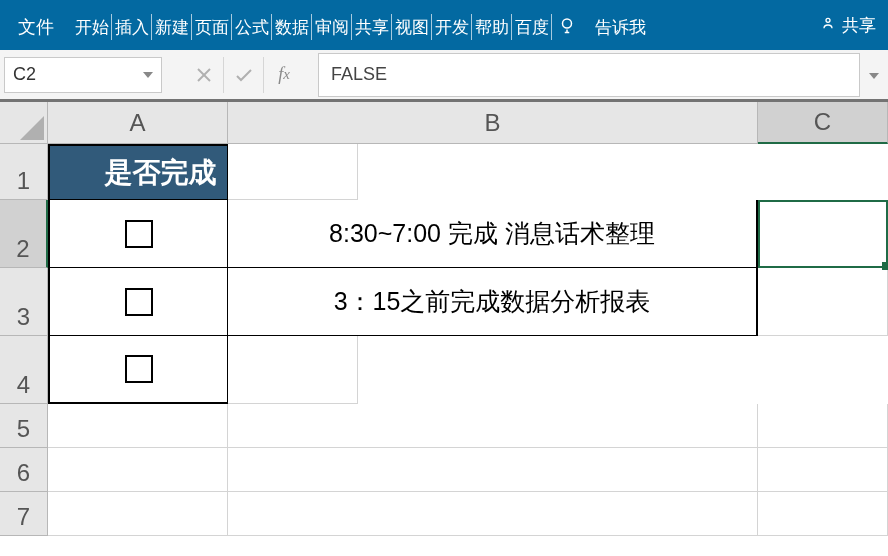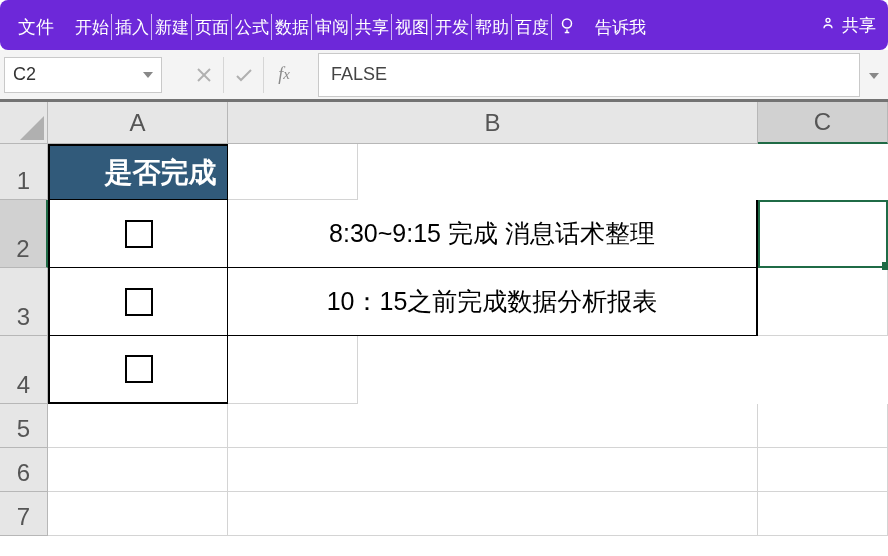--- a/index.html
+++ b/index.html
@@ -1,28 +1,27 @@
 <!DOCTYPE html>
 <html><head>
 <meta charset="utf-8">
 <style>
   * { box-sizing: border-box; margin: 0; padding: 0; }
   html, body { width: 888px; height: 556px; font-family: "Microsoft YaHei", Arial, sans-serif; overflow: hidden; background: #fff; }
 
   
   .ribbon {
-    background: #6d28d9;
+    background: #0369a1;
     height: 50px;
     display: flex;
     align-items: flex-start;
     color: #fff;
     font-size: 17px;
     position: relative;
     padding-top: 4px;
-    border-radius: 8px;
   }
   .ribbon .tabs {
     display: flex;
     height: 46px;
     align-items: center;
   }
   .ribbon .tab {
     padding: 0 3px;
     position: relative;
     height: 46px;
@@ -346,30 +345,30 @@
       <div class="row-h" style="height:56px">1</div>
       <div class="cell A hdr-cell tbl-border-l tbl-border-t tbl-inner-r tbl-inner-b">是否完成</div>
       <div class="cell C"></div>
     </div>
 
     <div class="row row-data">
       <div class="row-h selected" style="height:68px">2</div>
       <div class="cell A tbl-border-l tbl-inner-r tbl-inner-b">
         <div class="checkbox"></div>
       </div>
-      <div class="cell B tbl-border-r tbl-inner-b task-text">8:30~9:15 完成 消息话术整理</div>
+      <div class="cell B tbl-border-r tbl-inner-b task-text">8:30~7:00 完成 消息话术整理</div>
       <div class="cell C"></div>
     </div>
 
     <div class="row row-data">
       <div class="row-h" style="height:68px">3</div>
       <div class="cell A tbl-border-l tbl-inner-r tbl-inner-b">
         <div class="checkbox"></div>
       </div>
-      <div class="cell B tbl-border-r tbl-inner-b task-text">10：15之前完成数据分析报表</div>
+      <div class="cell B tbl-border-r tbl-inner-b task-text">3：15之前完成数据分析报表</div>
       <div class="cell C"></div>
     </div>
 
     <div class="row row-data">
       <div class="row-h" style="height:68px">4</div>
       <div class="cell A tbl-border-l tbl-inner-r tbl-border-b">
         <div class="checkbox"></div>
       </div>
       <div class="cell C"></div>
     </div>

